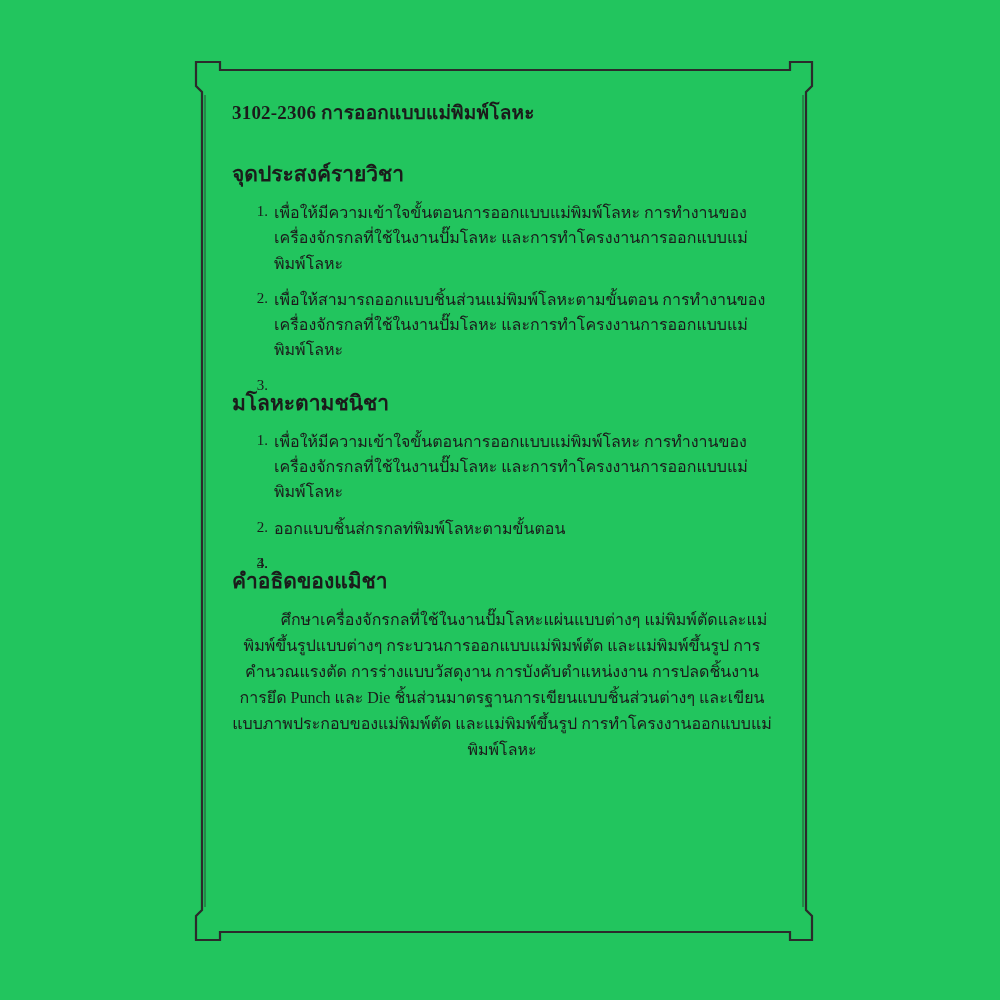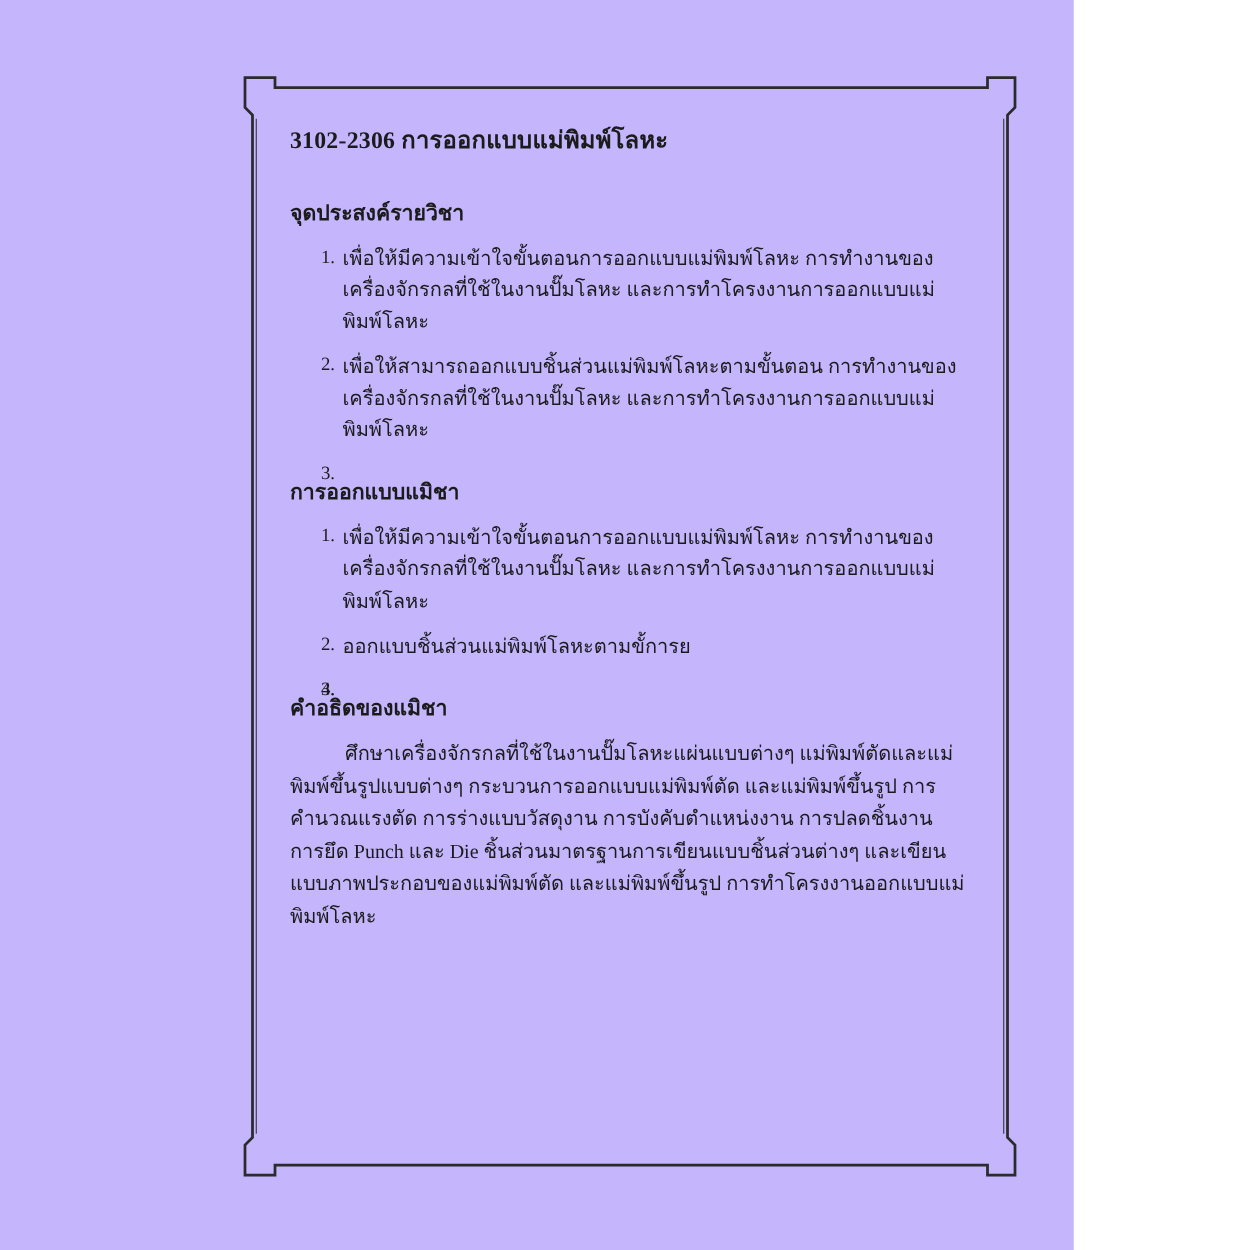--- a/index.html
+++ b/index.html
@@ -6,23 +6,23 @@
     margin: 0;
     padding: 0;
     width: 1000px;
     height: 1000px;
     background: #ffffff;
     font-family: "Liberation Serif", serif;
   }
 
   .page {
     position: relative;
-    width: 859px;
+    width: 1000px;
     height: 1000px;
-    background: #c4b5fd;
+    background: #22c55e;
     overflow: hidden;
   }
 
   
   .frame {
     position: absolute;
     left: 0;
     top: 0;
     width: 1000px;
     height: 1000px;
@@ -43,21 +43,21 @@
     letter-spacing: 0.2px;
     margin: 0 0 34px 0;
     line-height: 1.35;
   }
 
   .section {
     margin-bottom: 26px;
   }
 
   .section-heading {
-    font-size: 17px;
+    font-size: 21px;
     font-weight: bold;
     margin: 0 0 12px 0;
     line-height: 1.35;
   }
 
   ol.items {
     margin: 0;
     padding: 0;
     list-style: none;
   }
@@ -78,21 +78,21 @@
     width: 26px;
     text-align: right;
     font-size: 15px;
   }
 
   .para {
     font-size: 16px;
     line-height: 1.62;
     text-indent: 44px;
     margin: 0;
-    text-align: left;
+    text-align: center;
   }
 
   .tight li { margin-bottom: 13px; }
 </style>
 </head>
 <body>
 
 <div class="page">
 
   <svg class="frame" viewBox="0 0 1000 1000" xmlns="http://www.w3.org/2000/svg">
@@ -125,29 +125,29 @@
           <span class="num">2.</span>
           <span>เพื่อให้สามารถออกแบบชิ้นส่วนแม่พิมพ์โลหะตามขั้นตอน การทำงานของเครื่องจักรกลที่ใช้ในงานปั๊มโลหะ และการทำโครงงานการออกแบบแม่พิมพ์โลหะ</span>
         </li>
         <li>
           <span class="num">3.</span>
         </li>
       </ol>
     </div>
 
     <div class="section">
-      <h2 class="section-heading">การออกแบบแมิชา</h2>
+      <h2 class="section-heading">มโลหะตามชนิชา</h2>
       <ol class="items tight">
         <li>
           <span class="num">1.</span>
           <span>เพื่อให้มีความเข้าใจขั้นตอนการออกแบบแม่พิมพ์โลหะ การทำงานของเครื่องจักรกลที่ใช้ในงานปั๊มโลหะ และการทำโครงงานการออกแบบแม่พิมพ์โลหะ</span>
         </li>
         <li>
           <span class="num">2.</span>
-          <span>ออกแบบชิ้นส่วนแม่พิมพ์โลหะตามขั้การย</span>
+          <span>ออกแบบชิ้นส่กรกลท่พิมพ์โลหะตามขั้นตอน</span>
         </li>
         <li>
           <span class="num">3.</span>
         </li>
         <li>
           <span class="num">4.</span>
         </li>
       </ol>
     </div>
 

